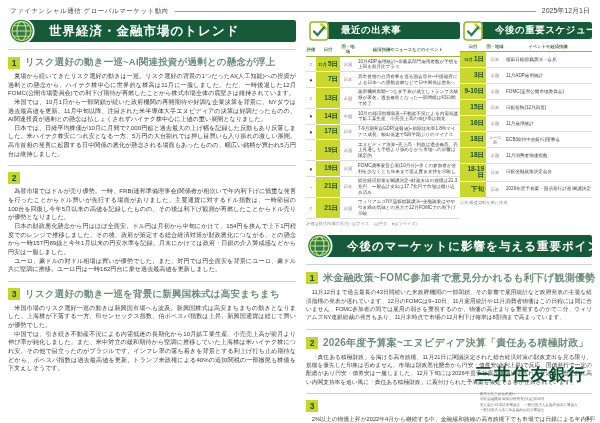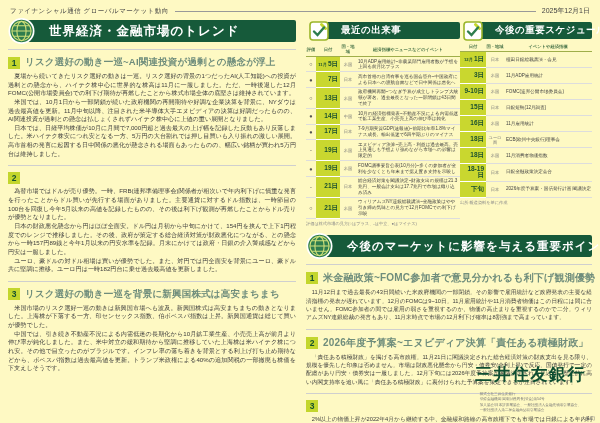--- a/index.html
+++ b/index.html
@@ -1,16 +1,16 @@
 <!DOCTYPE html>
 <html lang="ja"><head>
 <meta charset="utf-8">
 <style>
   html,body{margin:0;padding:0;background:#e8e8e8;}
-  .page{width:600px;height:423px;background:#fef9c3;position:relative;overflow:hidden;
+  .page{width:600px;height:423px;background:#ffffff;position:relative;overflow:hidden;
         font-family:"Liberation Sans","DejaVu Sans",sans-serif;color:#333;margin:0 auto;}
   
   .topbar{display:flex;align-items:center;gap:6px;padding:6px 10px 2px 10px;}
   .topbar .nl-name{font-size:6.5px;color:#444;letter-spacing:.5px;white-space:nowrap;}
   .topbar .rule{flex:1;border-top:1px solid #999;height:0;}
   .topbar .issue-date{font-size:7px;color:#444;white-space:nowrap;}
   
   .columns{display:flex;gap:10px;padding:2px 8px 0 8px;}
   .col-left{width:288px;flex:none;}
   .col-right{flex:1;min-width:0;}

